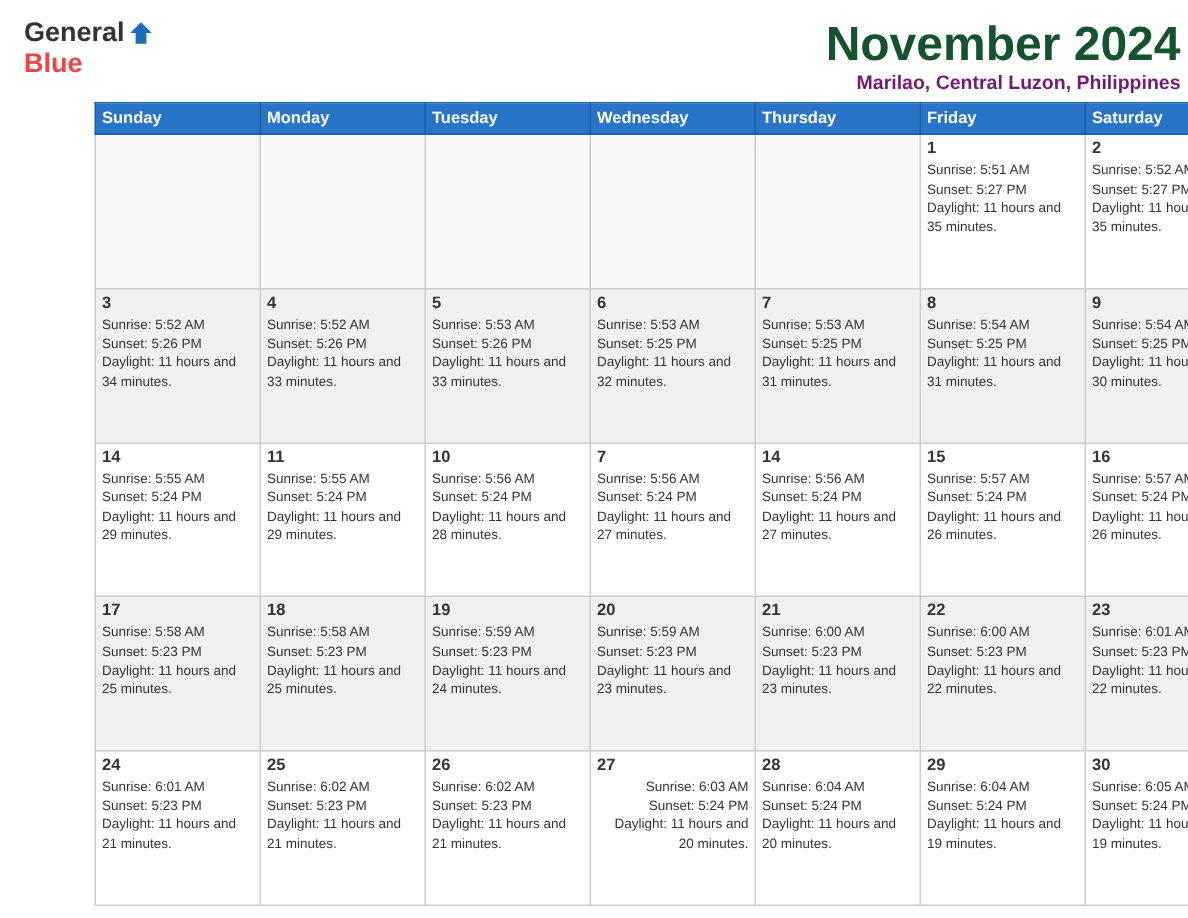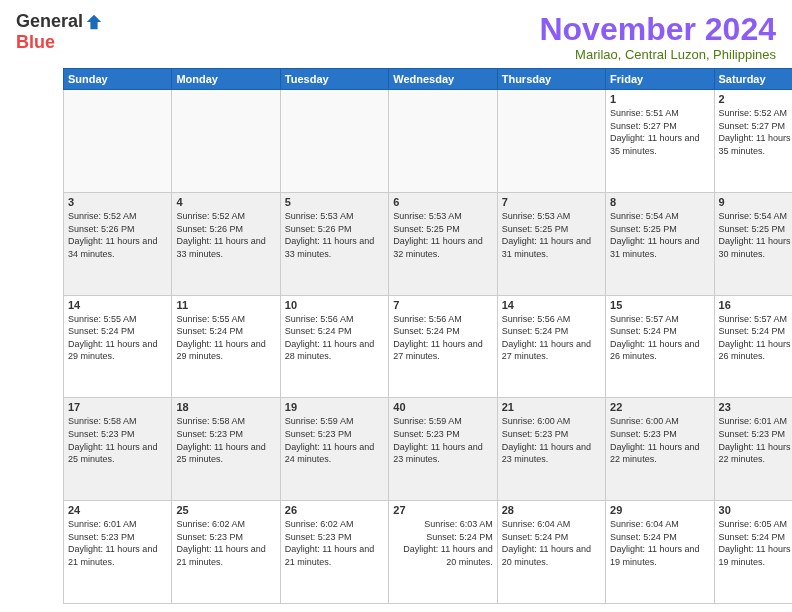--- a/index.html
+++ b/index.html
@@ -6,21 +6,21 @@
     body {
       font-family: Arial, sans-serif;
       background: #fff;
       width: 792px;
       height: 612px;
       overflow: hidden;
     }
     .page {
       width: 792px;
       height: 612px;
-      padding: 12px 16px 8px 16px;
+      padding: 12px 5px 8px 16px;
       display: flex;
       flex-direction: column;
     }
     .header {
       display: flex;
       justify-content: space-between;
       align-items: flex-start;
       margin-bottom: 6px;
     }
     .logo {
@@ -42,26 +42,27 @@
       width: 18px;
       height: 18px;
       margin-left: 2px;
     }
     .title-section {
       text-align: right;
     }
     .month-title {
       font-size: 32px;
       font-weight: bold;
-      color: #8b5cf6;
+      color: #14532d;
       line-height: 1.1;
     }
     .location {
       font-size: 13px;
-      color: #4d7c0f;
+      color: #701a75;
+      font-weight: bold;
     }
     .calendar-table {
       width: 100%;
       border-collapse: collapse;
       flex: 1;
       margin-left: 47px;
     }
     .calendar-table th {
       background: #2874c8;
       color: #fff;
@@ -253,21 +254,21 @@
 Sunset: 5:23 PM
 Daylight: 11 hours and 25 minutes.</div>
           </td>
           <td>
             <span class="day-num">19</span>
             <div class="day-info" style="white-space: pre-line;">Sunrise: 5:59 AM
 Sunset: 5:23 PM
 Daylight: 11 hours and 24 minutes.</div>
           </td>
           <td>
-            <span class="day-num">40</span>
+            <span class="day-num">20</span>
             <div class="day-info" style="white-space: pre-line;">Sunrise: 5:59 AM
 Sunset: 5:23 PM
 Daylight: 11 hours and 23 minutes.</div>
           </td>
           <td>
             <span class="day-num">21</span>
             <div class="day-info" style="white-space: pre-line;">Sunrise: 6:00 AM
 Sunset: 5:23 PM
 Daylight: 11 hours and 23 minutes.</div>
           </td>

